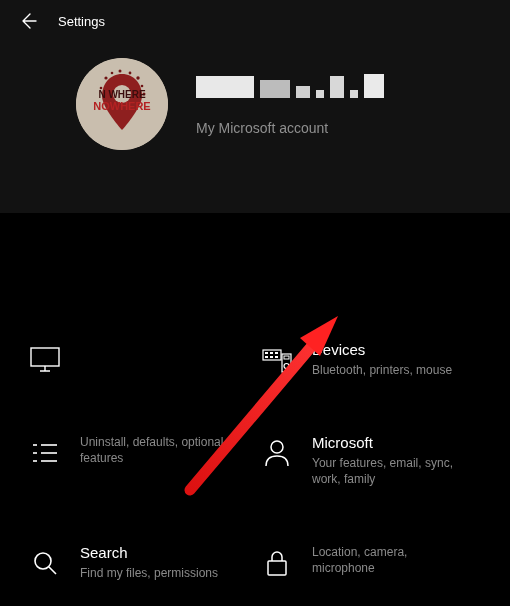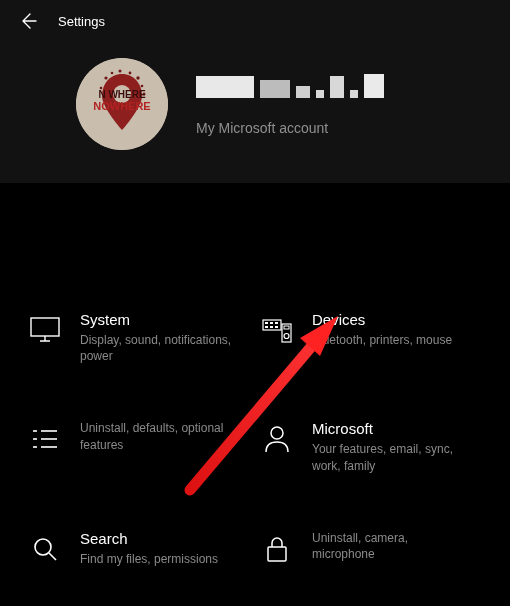--- a/index.html
+++ b/index.html
@@ -1,17 +1,17 @@
 <!DOCTYPE html>
 <html><head>
 <meta charset="utf-8">
 <style>
   * { box-sizing: border-box; margin: 0; padding: 0; }
   html, body { width: 510px; height: 606px; background: #000; color: #fff; font-family: "Segoe UI", Arial, sans-serif; overflow: hidden; }
-  .header { height: 183px; background: #121212; }
+  .header { height: 213px; background: #121212; }
   .titlebar { display: flex; align-items: center; height: 42px; padding-left: 16px; }
   .back-icon { width: 24px; height: 24px; display: flex; align-items: center; justify-content: center; cursor: pointer; }
   .title { margin-left: 18px; font-size: 13px; font-weight: 400; color: #fff; }
   .account-row { display: flex; align-items: center; margin-top: 16px; padding-left: 76px; }
   .avatar { width: 92px; height: 92px; border-radius: 50%; background: #c9beae; position: relative; overflow: hidden; flex: 0 0 auto; }
   .avatar svg { position: absolute; top: 0; left: 0; }
   .account-text { margin-left: 28px; }
   .username { height: 26px; display: flex; gap: 6px; align-items: flex-end; margin-bottom: 22px; }
   .username .blk { background: #d8d8d8; display: inline-block; }
   .subtext { font-size: 14px; color: #8f8f8f; }
@@ -75,24 +75,20 @@
 <div class="body">
   <div class="grid">
 
     <div class="tile">
       <div class="tile-icon">
         <svg width="30" height="26" viewBox="0 0 30 26">
             <rect x="1" y="1" width="28" height="18" stroke="#fff" stroke-width="1.4" fill="none"></rect>
             <path d="M10 24 L20 24 M15 19 L15 24" stroke="#fff" stroke-width="1.4"></path>
           </svg>
       </div>
-      <div>
-        <div class="tile-title">System</div>
-        <div class="tile-desc">Display, sound, notifications, power</div>
-      </div>
     </div>
 
     <div class="tile">
       <div class="tile-icon">
         <svg width="30" height="28" viewBox="0 0 30 28">
           <rect x="1" y="4" width="18" height="10" stroke="#fff" stroke-width="1.2" fill="none"></rect>
           <rect x="3" y="6" width="3" height="2" fill="#fff"></rect>
             <rect x="8" y="6" width="3" height="2" fill="#fff"></rect>
             <rect x="13" y="6" width="3" height="2" fill="#fff"></rect>
           <rect x="3" y="10" width="3" height="2" fill="#fff"></rect>
@@ -152,21 +148,21 @@
     </div>
 
     <div class="tile">
       <div class="tile-icon">
         <svg width="24" height="28" viewBox="0 0 24 28" stroke="#fff" stroke-width="1.5" fill="none">
           <rect x="3" y="12" width="18" height="14" rx="1"></rect>
             <path d="M7 12 V8 a5 5 0 0 1 10 0 V12"></path>
         </svg>
       </div>
       <div>
-        <div class="tile-desc">Uninstall, camera, microphone</div>
+        <div class="tile-desc">Location, camera, microphone</div>
       </div>
     </div>
 
   </div>
 </div>
 
 <svg class="arrow" viewBox="0 0 510 606">
   <defs>
     <linearGradient id="ag" x1="0" y1="1" x2="1" y2="0">
       <stop offset="0" stop-color="#d11"></stop>

